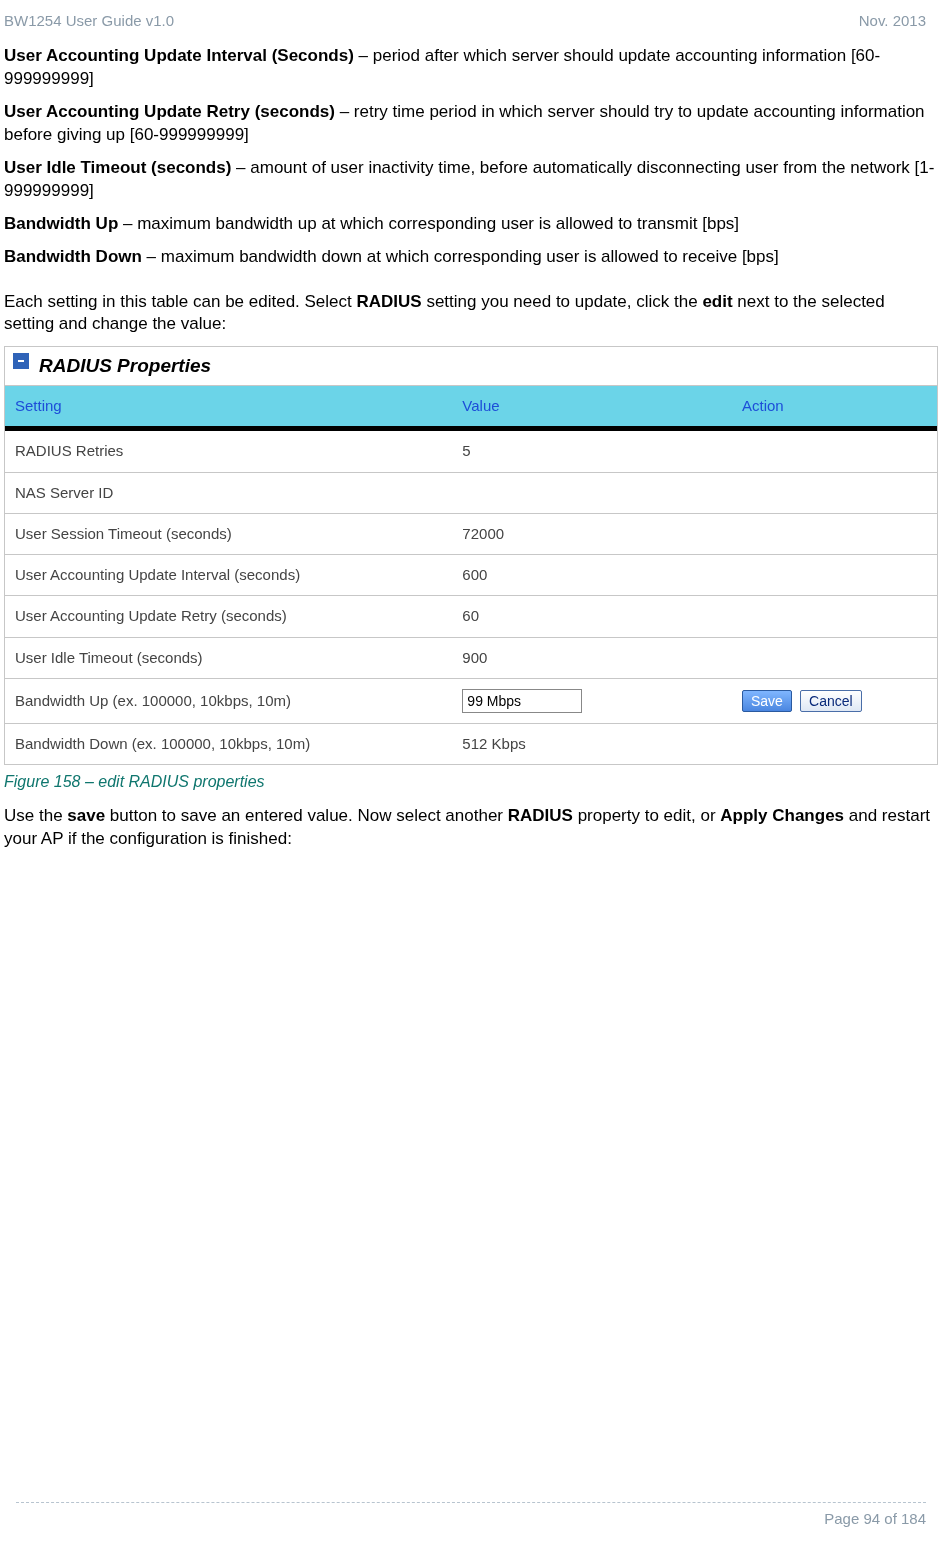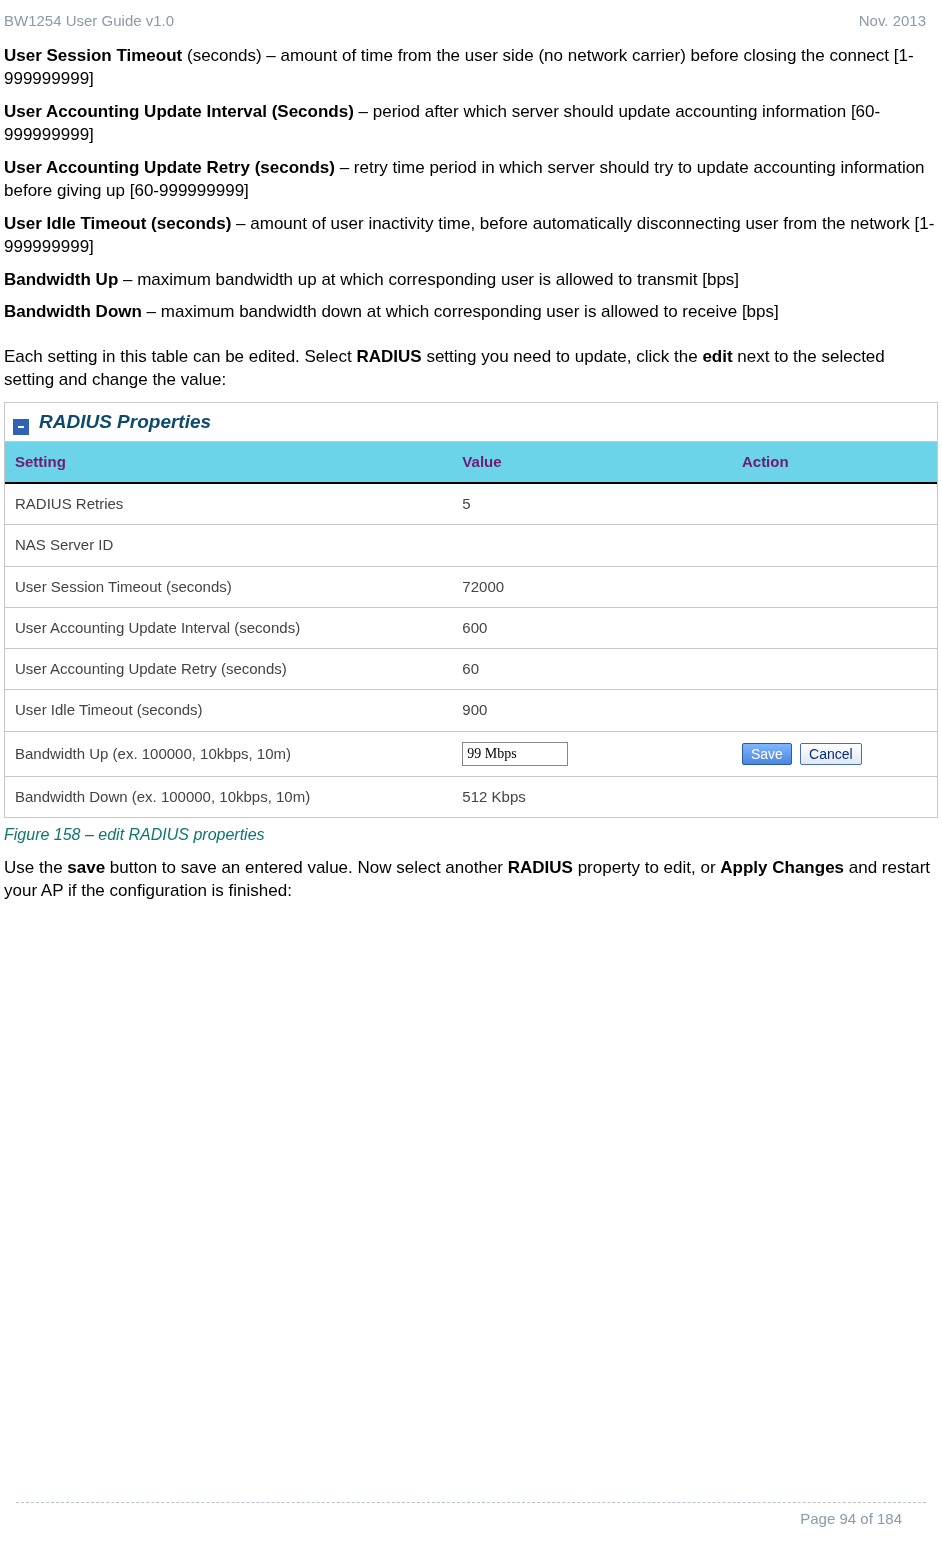--- a/index.html
+++ b/index.html
@@ -28,26 +28,26 @@
     .para { margin-bottom: 10px; }
     .bold { font-weight: 700; }
     .panel {
       border: 1px solid #c7c7c7;
       margin: 8px 0 4px 0;
       width: 100%;
       background: #fff;
     }
     .panel-title {
       display: flex;
-      align-items: flex-end;
+      align-items: flex-start;
       padding: 6px 8px;
       background: #fff;
       font-weight: 700;
       font-style: italic;
-      color: #0c4a6e;
+      color: #000000;
       font-size: 19px;
       border-bottom: 1px solid #c7c7c7;
     }
     .panel-title .icon-box {
       width: 16px;
       height: 16px;
       background: #2f63b8;
       margin-right: 10px;
       display: inline-flex;
       align-items: center;
@@ -59,43 +59,42 @@
       line-height: 1;
     }
     table.radius {
       width: 100%;
       border-collapse: collapse;
       font-size: 15px;
       color: #222;
     }
     table.radius thead th {
       background: #6bd4e8;
-      color: #701a75;
+      color: #1d4ed8;
       text-align: left;
-      font-weight: 700;
+      font-weight: 400;
       padding: 10px 10px;
-      border-bottom: 2px solid #000000;
+      border-bottom: 5px solid #000000;
     }
     table.radius td {
       padding: 10px 10px;
       border-bottom: 1px solid #c7c7c7;
       color: #444;
       vertical-align: middle;
     }
     table.radius tr:last-child td { border-bottom: none; }
     .col-setting { width: 48%; }
     .col-value { width: 30%; }
     .col-action { width: 22%; }
     .edit-input {
-      width: 106px;
+      width: 120px;
       padding: 3px 4px;
       font-size: 14px;
       border: 1px solid #888;
       background: #fff;
-      font-family: Liberation Serif, serif;
     }
     .btn-save, .btn-cancel {
       display: inline-block;
       padding: 2px 8px;
       font-size: 14px;
       border: 1px solid #4a6ea8;
       cursor: pointer;
       color: #0a2a7a;
       border-radius: 2px;
     }
@@ -110,21 +109,21 @@
     }
     .fig-caption {
       font-style: italic;
       color: #0f766e;
       font-size: 16px;
       margin: 6px 0 12px 0;
     }
     .footer {
       position: absolute;
       bottom: 14px;
-      right: 40px;
+      right: 16px;
       color: #8a9aa8;
       font-size: 15px;
     }
     .dashed-line {
       position: absolute;
       bottom: 38px;
       left: 16px;
       right: 16px;
       border-top: 1px dashed #b7c4cf;
     }
@@ -132,23 +131,20 @@
 </head>
 <body>
 
 <div class="header">
   <span>BW1254 User Guide v1.0</span>
   <span>Nov.  2013</span>
 </div>
 
 <div class="content">
 
-  <p class="para">
-    <span class="bold">User Session Timeout</span><span> (seconds) – amount of time from the user side (no network carrier) before closing the connect [1-999999999]</span>
-  </p>
   <p class="para">
     <span class="bold">User Accounting Update Interval (Seconds)</span><span> – period after which server should update accounting information [60-999999999]</span>
   </p>
   <p class="para">
     <span class="bold">User Accounting Update Retry (seconds)</span><span> – retry time period in which server should try to update accounting information before giving up [60-999999999]</span>
   </p>
   <p class="para">
     <span class="bold">User Idle Timeout (seconds)</span><span> – amount of user inactivity time, before automatically disconnecting user from the network [1-999999999]</span>
   </p>
   <p class="para">

